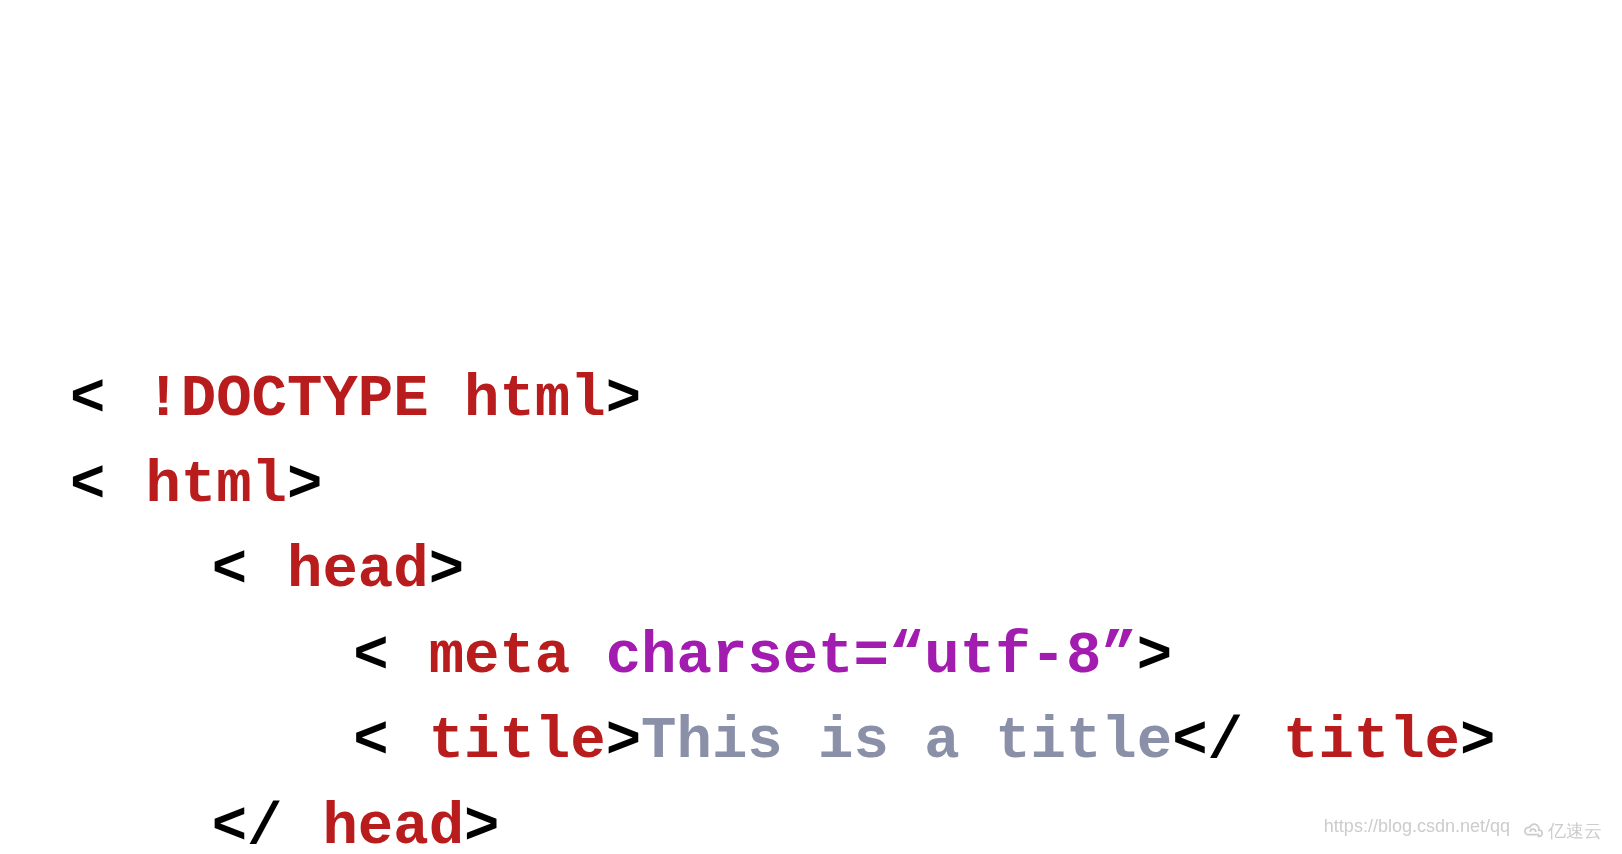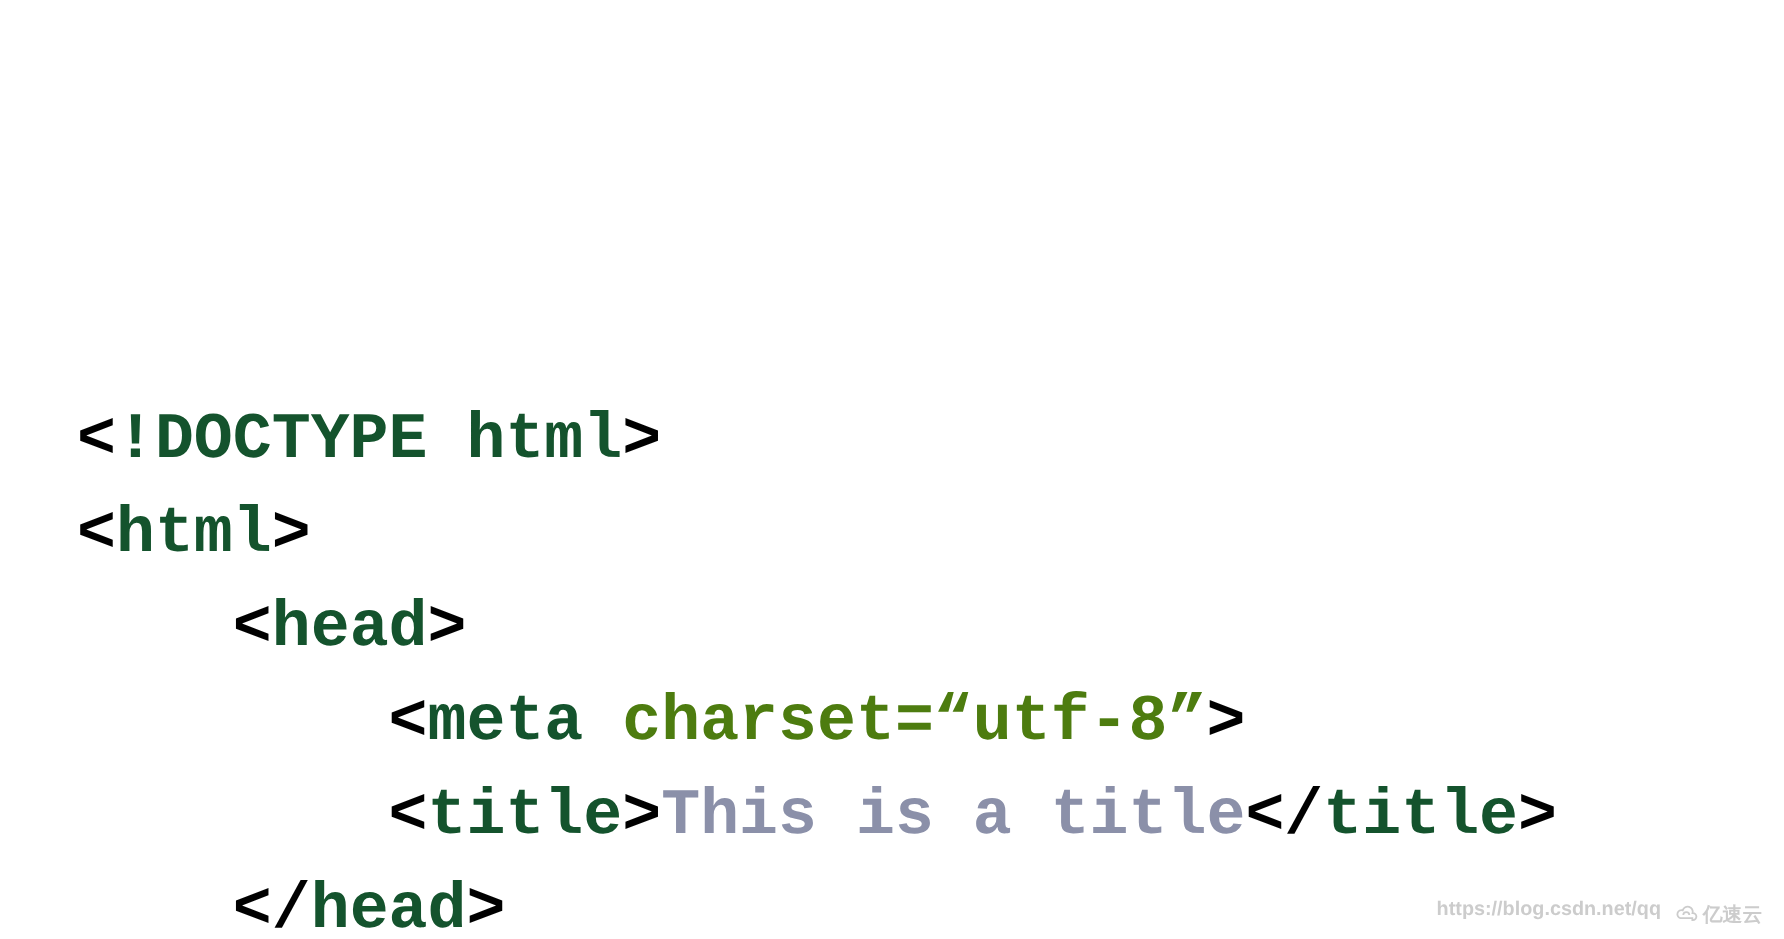--- a/index.html
+++ b/index.html
@@ -16,34 +16,35 @@
       font-weight: bold;
       line-height: 1.45;
       padding: 15px 0 0 70px;
       position: relative;
       white-space: pre;
     }
     .bracket {
       color: #000000;
     }
     .tag {
-      color: #14532d;
+      color: #b91c1c;
+      margin-left: 40px;
     }
     .attr {
-      color: #4d7c0f;
+      color: #a21caf;
     }
     .text {
       color: #8b90a9;
     }
     .watermark {
       position: absolute;
       bottom: 10px;
       right: 20px;
       font-size: 18px;
-      font-weight: bold;
+      font-weight: normal;
       color: #cccccc;
       display: flex;
       align-items: center;
       gap: 12px;
       font-family: Arial, sans-serif;
       justify-content: flex-end;
     }
     .wm-logo {
       display: inline-flex;
       align-items: center;

